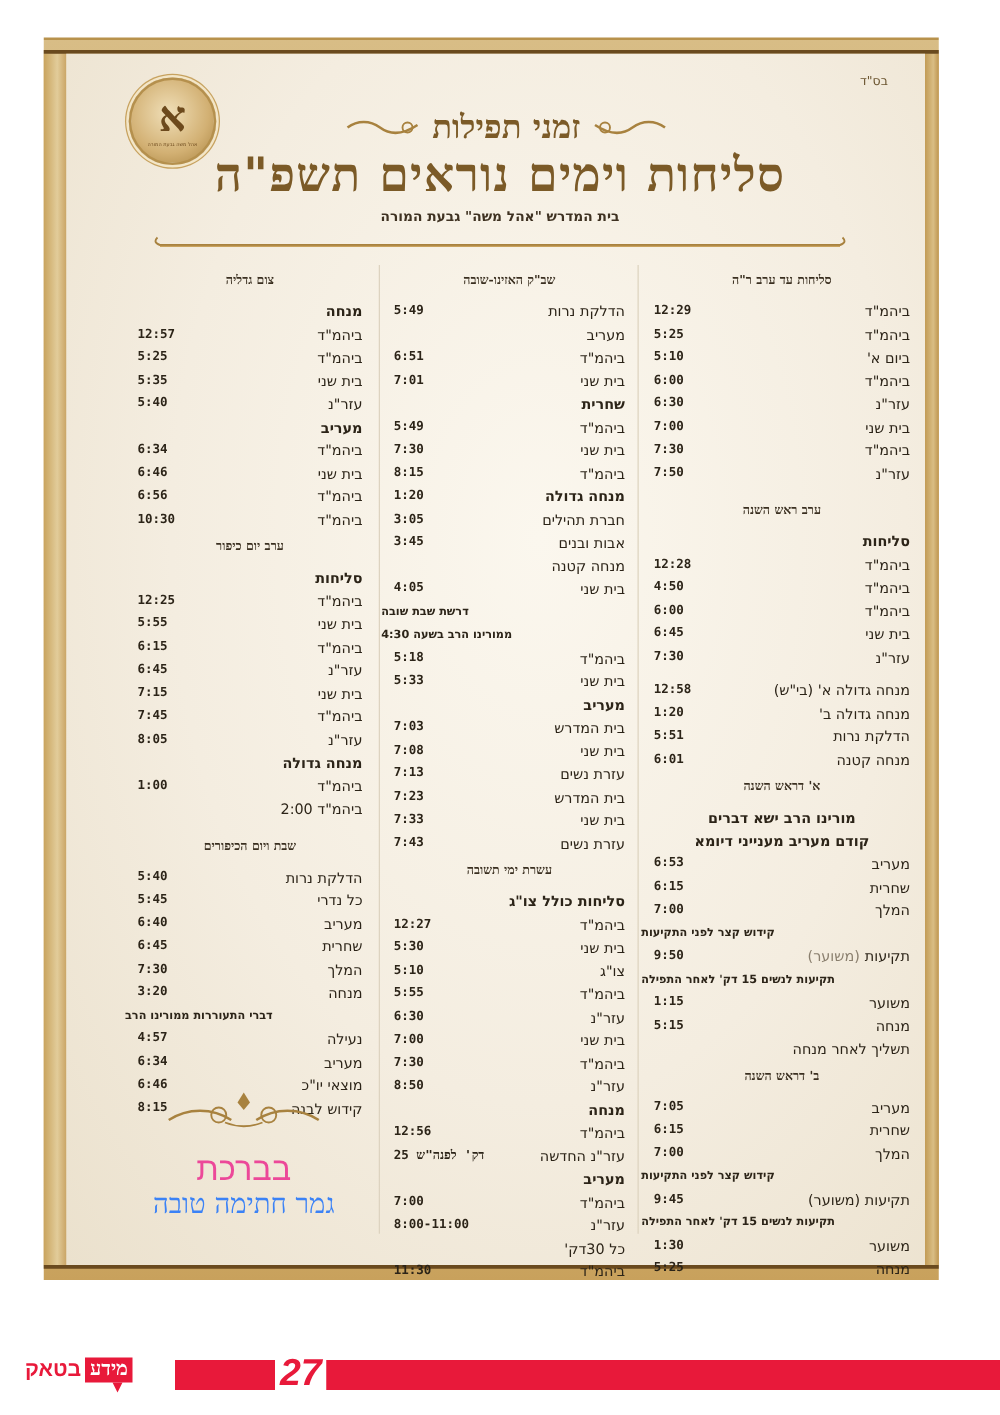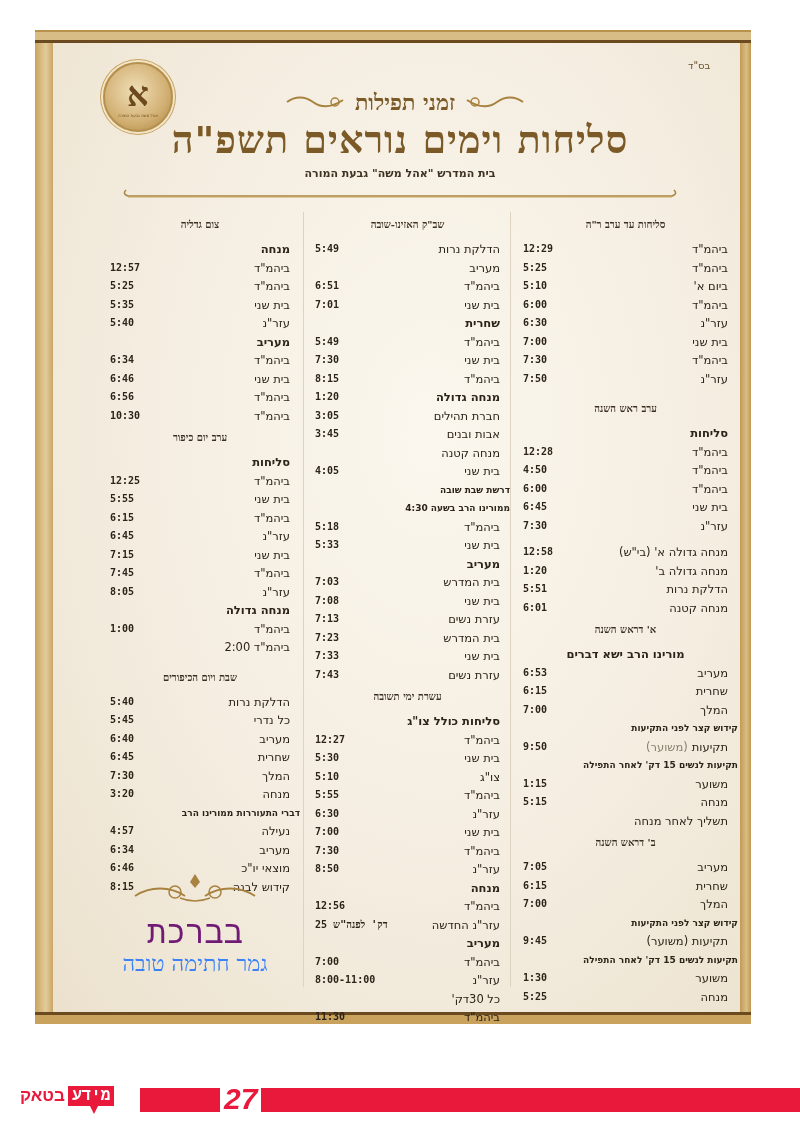--- a/index.html
+++ b/index.html
@@ -30,52 +30,52 @@
     background: radial-gradient(circle at 45% 40%, #f0dfb8 0%, #d2b073 60%, #a8823f 100%);
     border: 2px solid #b5904d; box-shadow: 0 0 0 2px #f3e6c8, 0 0 0 3px #c7a25f;
     display: flex; align-items: center; justify-content: center; flex-direction: column;
   }
   .logo-glyph { font-family: "DejaVu Serif", serif; font-size: 34px; font-weight: bold; color: #6d4a1d; line-height: 34px; }
   .logo-sub { font-size: 4px; color: #6d4a1d; margin-top: 2px; }
 
   .title1-wrap { position: absolute; left: 240px; top: 82px; width: 330px; height: 40px;
     display: flex; align-items: center; justify-content: center; gap: 10px; }
   .scroll-orn { width: 60px; height: 16px; }
-  .title1 { font-family: "DejaVu Serif", serif; font-weight: bold; font-size: 22px; color: #7b5a27; direction: rtl; }
+  .title1 { font-family: "DejaVu Serif", serif; font-weight: bold; font-size: 26px; color: #7b5a27; direction: rtl; }
   .title2 { position: absolute; left: 150px; top: 117px; width: 500px; text-align: center;
     font-family: "DejaVu Serif", serif; font-weight: bold; font-size: 38px; color: #7b5a27; direction: rtl; letter-spacing: 1px; }
   .subtitle { position: absolute; left: 250px; top: 167px; width: 300px; text-align: center;
     font-size: 11px; font-weight: bold; color: #3f3222; direction: rtl; }
   .header-rule { position: absolute; left: 120px; top: 188px; width: 560px; height: 10px; }
 
   .col { position: absolute; top: 212px; direction: rtl; color: #2c2418; }
   .col-right { left: 513px; width: 225px; }
   .col-mid { left: 305px; width: 205px; }
   .col-left { left: 100px; width: 200px; }
   .vsep { position: absolute; top: 212px; width: 1px; height: 775px; background: #ddd3c0; }
 
   .sec-title { font-family: "DejaVu Serif", serif; font-size: 10px; font-weight: bold; color: #3a2f20; text-align: center; height: 26px; line-height: 26px; margin-bottom: 2px; }
   .sub-head { font-size: 11.5px; font-weight: bold; color: #2c2418; height: 18.5px; line-height: 18.5px; padding-right: 10px; }
   .sub-head.center { text-align: center; padding-right: 0; }
-  .note { font-size: 9px; font-weight: bold; text-align: right; height: 18.5px; line-height: 18.5px; color: #2c2418; }
+  .note { font-size: 9px; font-weight: bold; text-align: left; height: 18.5px; line-height: 18.5px; color: #2c2418; }
   .row { display: flex; justify-content: space-between; height: 18.5px; line-height: 18.5px; font-size: 11.5px; padding: 0 10px; }
   .row .lbl { color: #2c2418; }
   .row .tm { font-family: "DejaVu Sans Mono", monospace; font-size: 10px; font-weight: bold; color: #2c2418; direction: ltr; }
   .muted { color: #8a7f6e; }
   .gap { height: 8px; }
 
   .closing { position: absolute; left: 95px; top: 868px; width: 200px; text-align: center; direction: rtl; }
   .closing svg { width: 130px; height: 40px; }
-  .closing .bless1 { font-family: Liberation Mono, monospace; font-size: 32px; color: #701a75; line-height: 30px; margin-top: 8px; }
+  .closing .bless1 { font-family: Liberation Sans, sans-serif; font-size: 26px; color: #ec4899; line-height: 30px; margin-top: 8px; }
   .closing .bless2 { font-family: "DejaVu Serif", serif; font-size: 22px; color: #3b82f6; line-height: 28px; }
 
   .footer-bar { position: absolute; left: 140px; top: 1088px; width: 660px; height: 24px; background: #e8193a; }
   .page-num { position: absolute; left: 176px; top: 1083px; font-family: "Liberation Sans", sans-serif; font-weight: bold; font-size: 30px; color: #e8193a; background: #ffffff; padding: 0 4px; line-height: 32px; font-style: italic; margin-left: 44px; }
   .brand { position: absolute; left: 20px; top: 1086px; direction: rtl; display: flex; align-items: center; gap: 3px; }
-  .brand-box { background: #e8193a; color: #ffffff; font-weight: bold; font-size: 16px; padding: 1px 4px; font-family: Liberation Mono, monospace; position: relative; }
+  .brand-box { background: #e8193a; color: #ffffff; font-weight: bold; font-size: 16px; padding: 1px 4px; font-family: Liberation Serif, serif; position: relative; }
   .brand-box::after { content: ""; position: absolute; left: 22px; bottom: -8px; border-left: 4px solid transparent; border-right: 4px solid transparent; border-top: 8px solid #e8193a; }
   .brand-text { color: #e8193a; font-weight: bold; font-size: 17px; font-family: "Liberation Sans", sans-serif; text-align: right; }
 </style>
 </head>
 <body>
 
 <div class="frame"></div>
 <div class="side-left"></div>
 <div class="side-right"></div>
 <div class="frame-top-line"></div>
@@ -179,20 +179,21 @@
     <div class="row">
       <span class="lbl"><span>הדלקת נרות</span></span>
       <span class="tm">5:51</span>
     </div>
     <div class="row">
       <span class="lbl"><span>מנחה קטנה</span></span>
       <span class="tm">6:01</span>
     </div>
     <div class="sec-title">א' דראש השנה</div>
     <div class="sub-head center">מורינו הרב ישא דברים</div>
+    <div class="sub-head center">קודם מעריב מענייני דיומא</div>
     <div class="row">
       <span class="lbl"><span>מעריב</span></span>
       <span class="tm">6:53</span>
     </div>
     <div class="row">
       <span class="lbl"><span>שחרית</span></span>
       <span class="tm">6:15</span>
     </div>
     <div class="row">
       <span class="lbl"><span>המלך</span></span>

